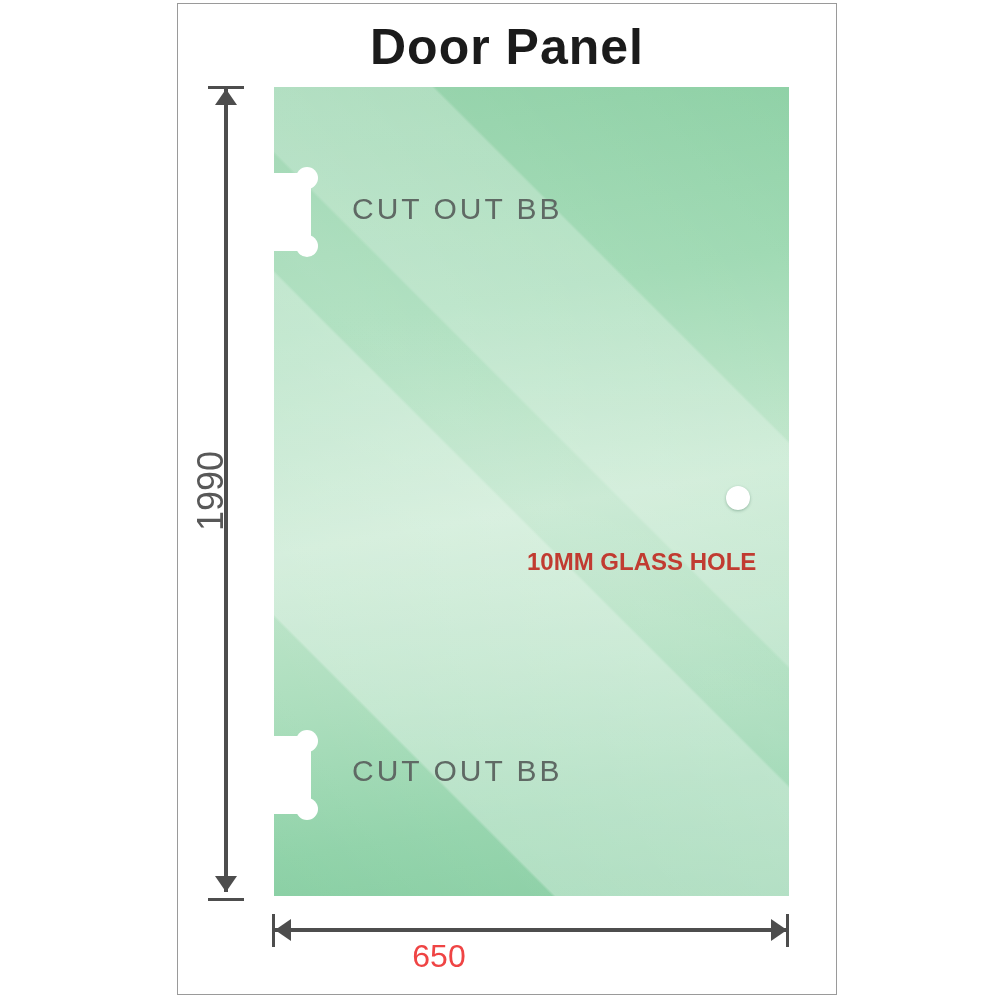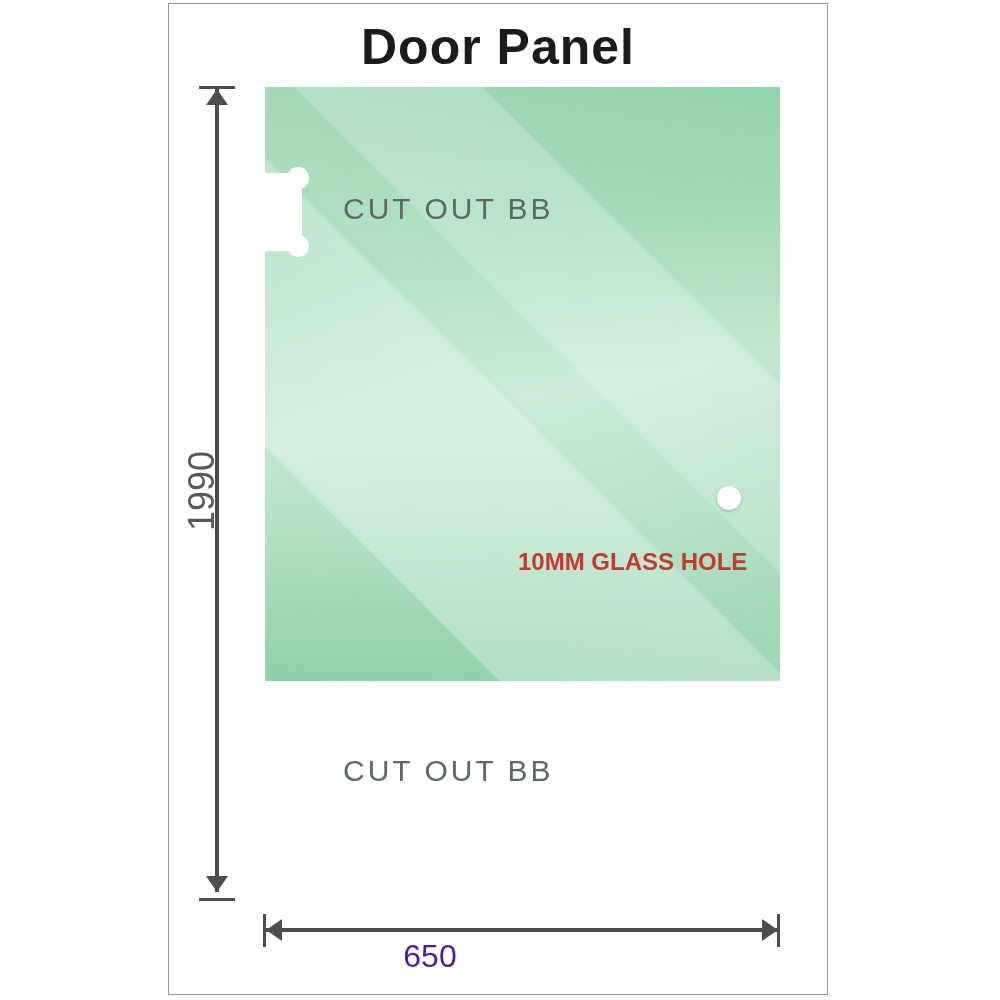--- a/index.html
+++ b/index.html
@@ -12,21 +12,21 @@
     font-family: "Liberation Sans", sans-serif;
   }
   .canvas {
     position: relative;
     width: 1000px;
     height: 1000px;
     background: #ffffff;
   }
   .frame {
     position: absolute;
-    left: 168px;
+    left: 177px;
     top: 3px;
     width: 658px;
     height: 990px;
     border: 1px solid #9a9a9a;
     background: #ffffff;
   }
   .title {
     position: absolute;
     left: 0;
     top: 14px;
@@ -35,21 +35,21 @@
     font-size: 50px;
     font-weight: bold;
     color: #1b1b1b;
     letter-spacing: 1px;
   }
   .glass-panel {
     position: absolute;
     left: 96px;
     top: 83px;
     width: 515px;
-    height: 594px;
+    height: 809px;
     background:
       linear-gradient(45deg,
         rgba(255,255,255,0) 21%,
         rgba(255,255,255,0.30) 21.3%,
         rgba(255,255,255,0.30) 47%,
         rgba(255,255,255,0.06) 47.3%,
         rgba(255,255,255,0.06) 56%,
         rgba(255,255,255,0.24) 56.3%,
         rgba(255,255,255,0.24) 73%,
         rgba(255,255,255,0) 73.3%),
@@ -153,21 +153,21 @@
     transform: rotate(-90deg);
   }
   .width-dim-label {
     position: absolute;
     left: 201px;
     top: 934px;
     width: 120px;
     text-align: center;
     font-size: 32px;
     line-height: 36px;
-    color: #4c1d95;
+    color: #ef4444;
   }
 </style>
 </head>
 <body>
 
 <div class="canvas">
   <div class="frame">
 
     <div class="title">Door Panel</div>
 

